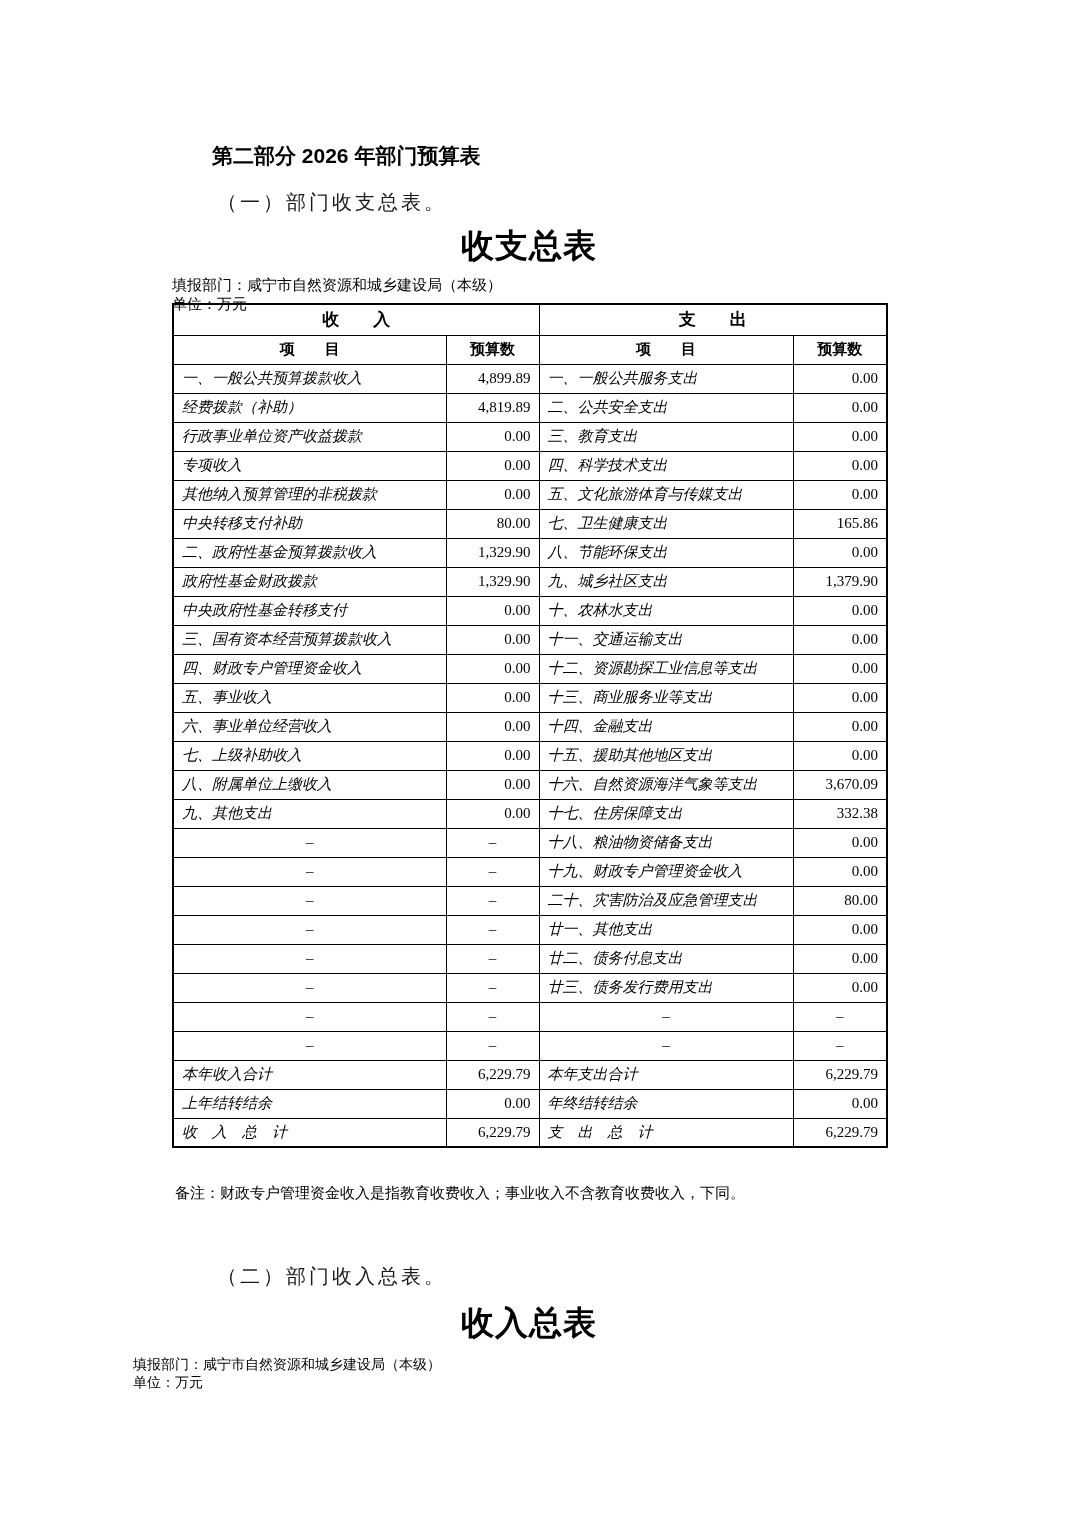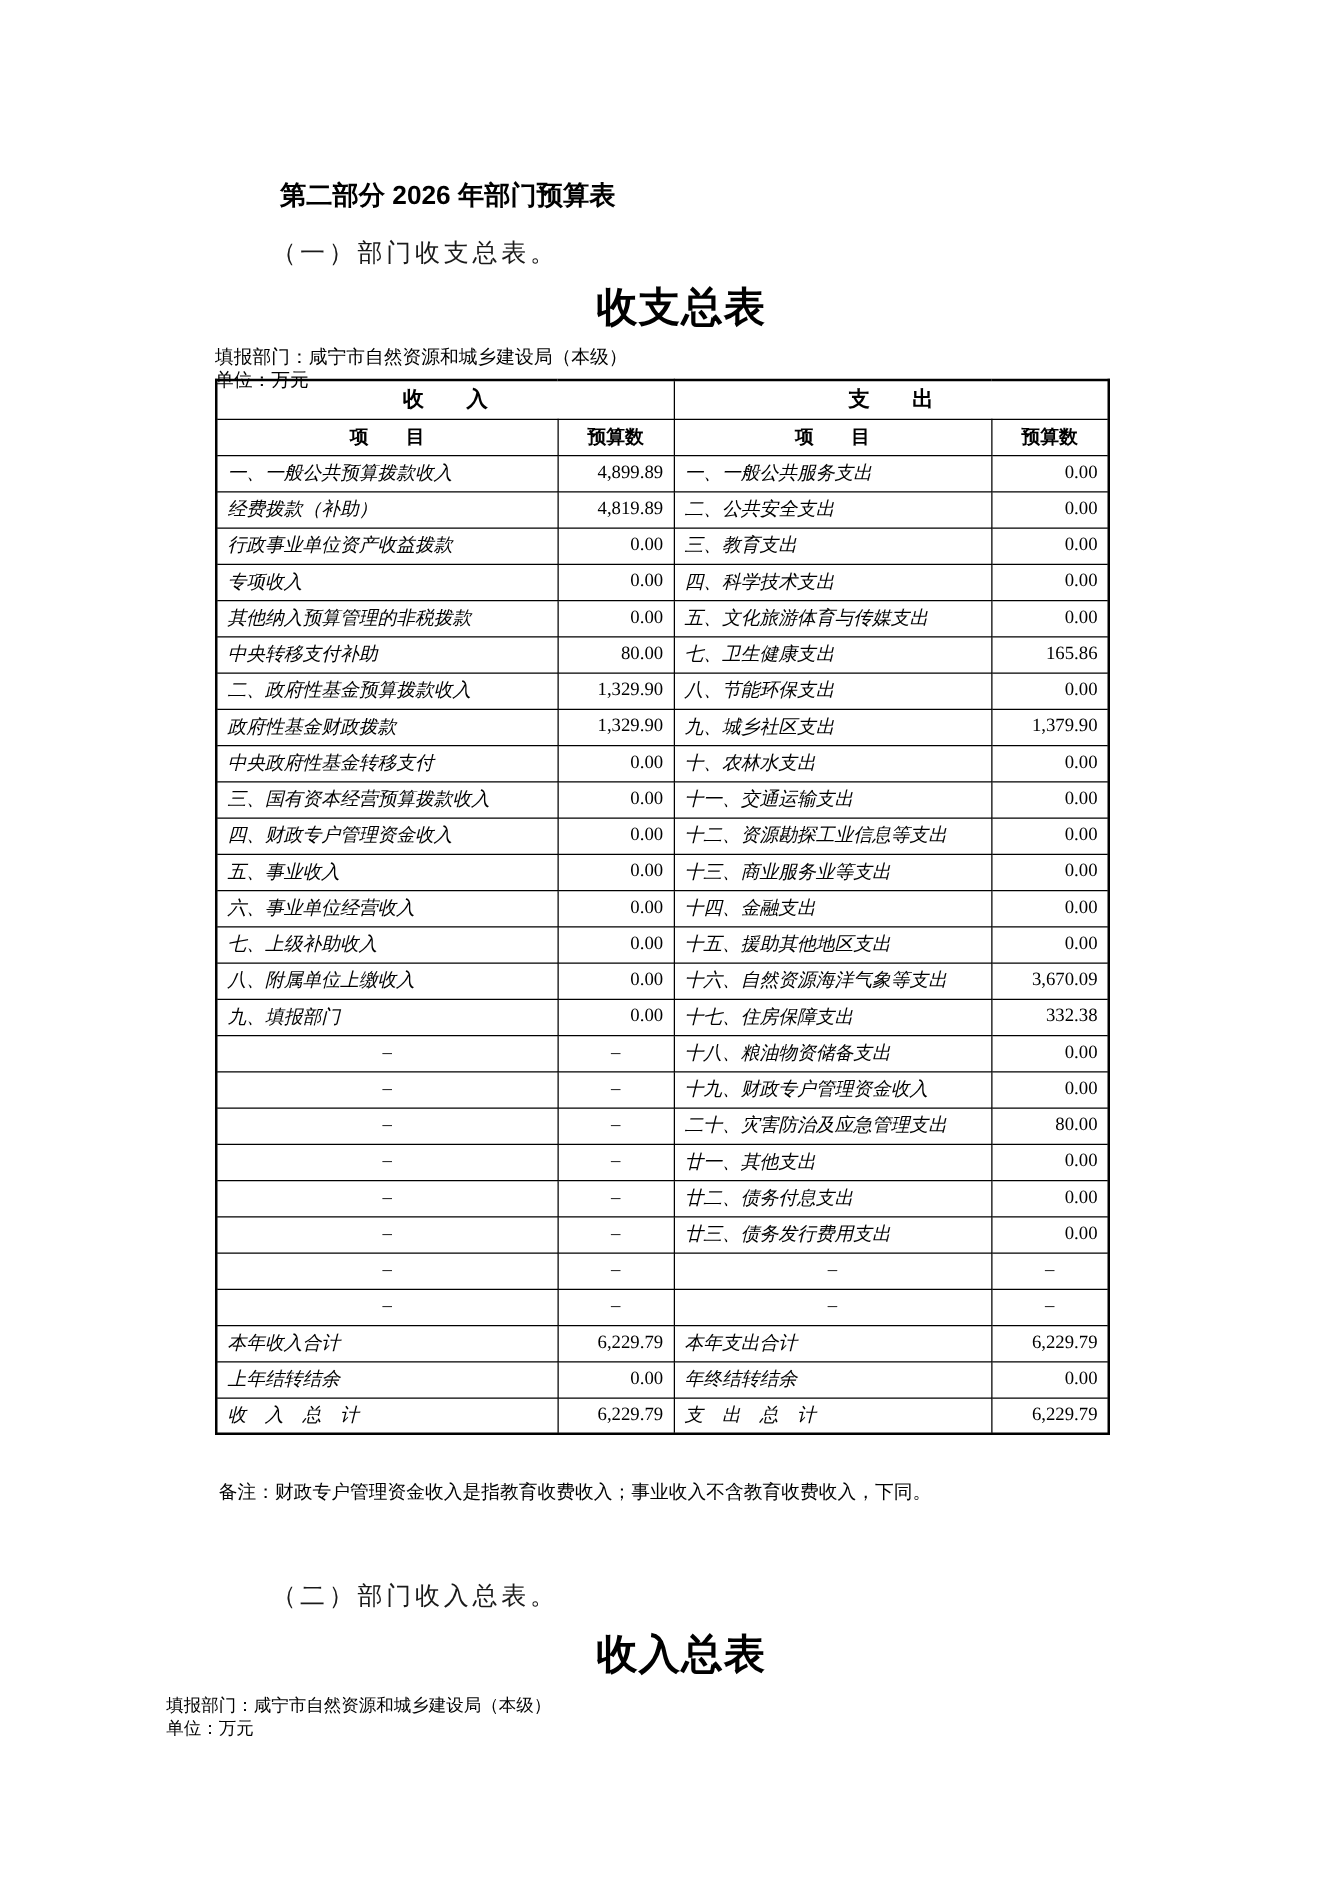--- a/index.html
+++ b/index.html
@@ -4,33 +4,33 @@
 <style>
   html, body { margin: 0; padding: 0; background: #ffffff; }
   body {
     width: 1074px; height: 1520px; position: relative;
     font-family: "Liberation Serif", "DejaVu Serif", serif;
     color: #000;
   }
   .page { position: absolute; inset: 0; background: #fff; }
 
   .section-heading {
-    position: absolute; left: 224px; top: 142px;
+    position: absolute; left: 212px; top: 142px;
     font-family: "Liberation Sans", "DejaVu Sans", sans-serif;
     font-weight: bold; font-size: 21px; white-space: nowrap;
   }
   .sub-heading {
     position: absolute; left: 217px; font-size: 20px;
     letter-spacing: 3px; white-space: nowrap; color: #1a1a1a;
   }
   .sub-heading-1 { top: 189px; }
   .sub-heading-2 { top: 1263px; }
 
   .big-title {
-    position: absolute; left: 188px; width: 714px; text-align: center;
+    position: absolute; left: 172px; width: 714px; text-align: center;
     font-size: 33px; font-weight: bold; letter-spacing: 1px; white-space: nowrap;
   }
   .big-title-1 { top: 224px; }
   .big-title-2 { top: 1301px; }
 
   .meta-row {
     position: absolute; display: flex; justify-content: space-between;
     font-size: 15px; white-space: nowrap; flex-direction: column;
   }
   .meta-row-1 { left: 172px; top: 276px; width: 714px; }
@@ -179,21 +179,21 @@
           <td class="item">十五、援助其他地区支出</td>
           <td class="num">0.00</td>
         </tr>
         <tr>
           <td class="item">八、附属单位上缴收入</td>
           <td class="num">0.00</td>
           <td class="item">十六、自然资源海洋气象等支出</td>
           <td class="num">3,670.09</td>
         </tr>
         <tr>
-          <td class="item">九、填报部门</td>
+          <td class="item">九、其他支出</td>
           <td class="num">0.00</td>
           <td class="item">十七、住房保障支出</td>
           <td class="num">332.38</td>
         </tr>
         <tr>
           <td class="dash">–</td>
           <td class="dash">–</td>
           <td class="item">十八、粮油物资储备支出</td>
           <td class="num">0.00</td>
         </tr>

